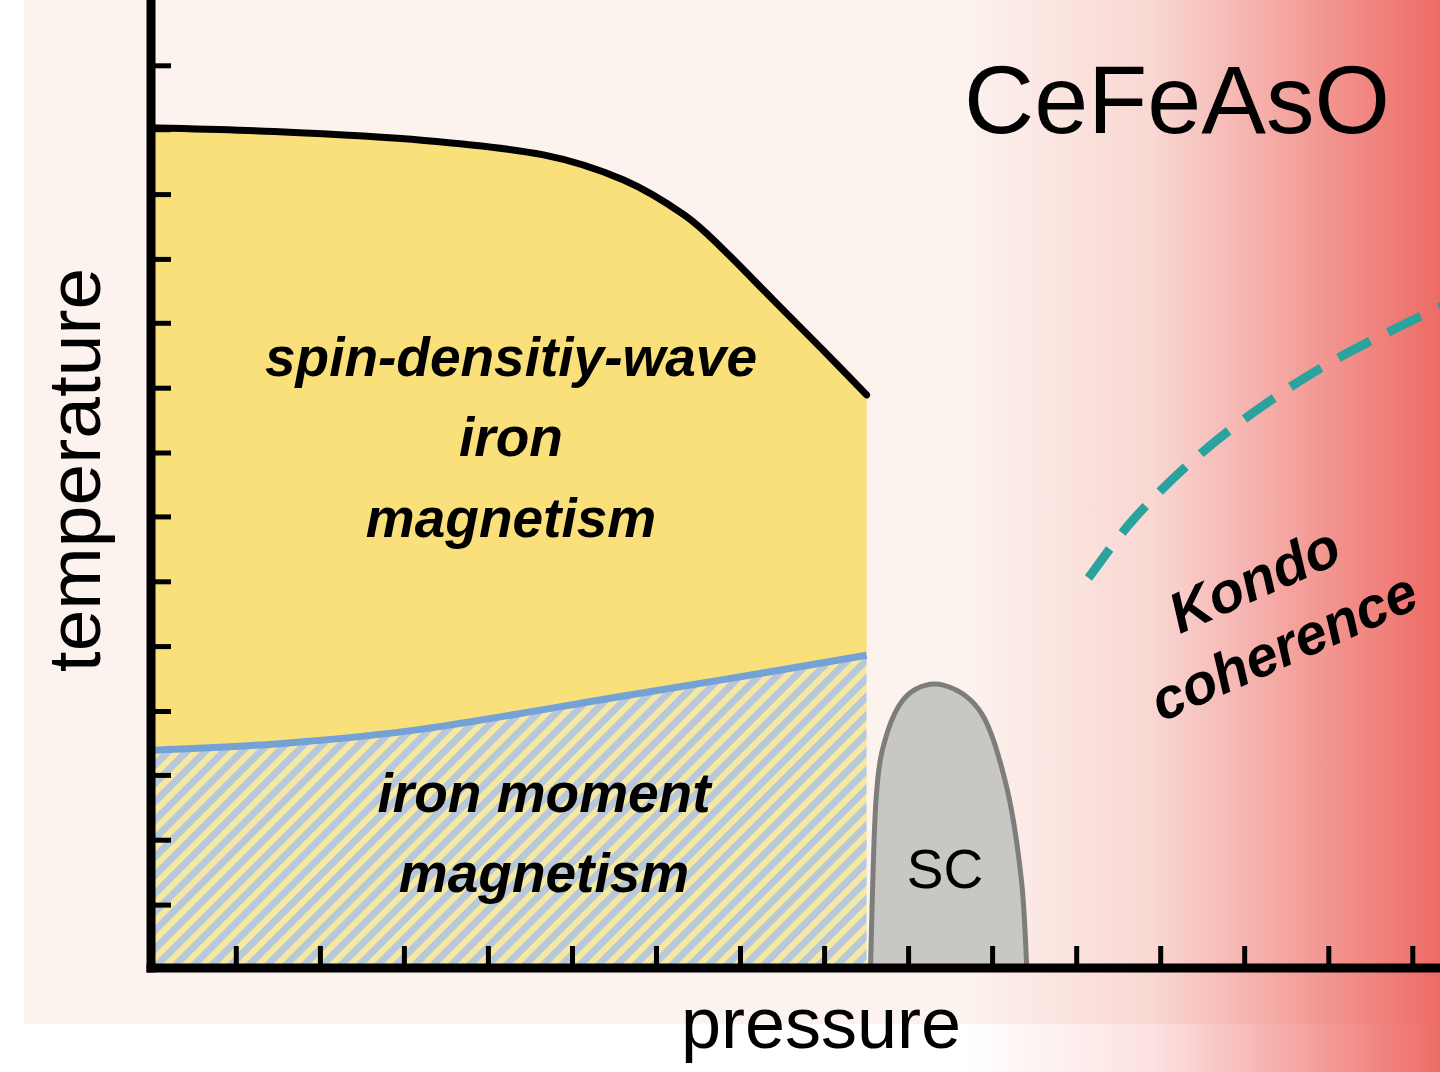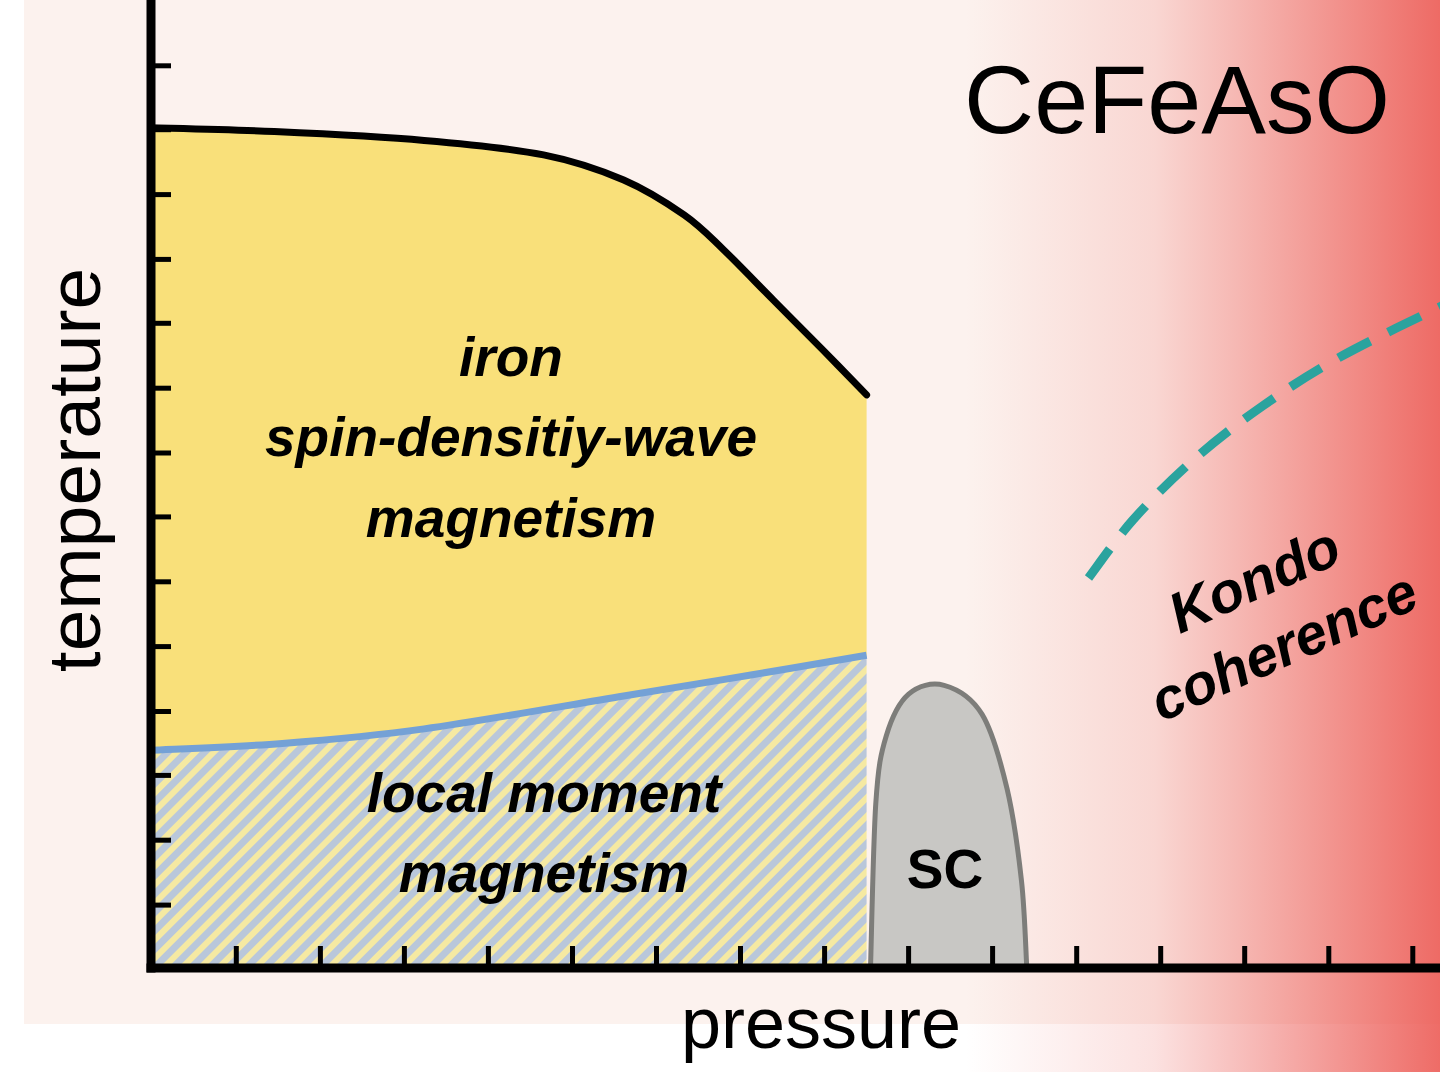--- a/index.html
+++ b/index.html
@@ -12,21 +12,21 @@
   .lbl{
     position:absolute;transform:translate(-50%,-50%);
     color:#000;text-align:center;white-space:nowrap;line-height:1.1;
   }
   .title{left:1153px;top:100px;font-size:97px;font-weight:400;}
   .ylabel{left:50px;top:470px;transform:translate(-50%,-50%) rotate(-90deg);font-size:75px;}
   .xlabel{left:797px;top:1024px;font-size:72px;}
   .region-label{font-weight:bold;font-style:italic;font-size:55px;line-height:1.46;}
   #iron-label{left:487px;top:437px;}
   #cerium-label{left:520px;top:833px;}
-  #sc-label{left:921px;top:869px;font-weight:bold;font-size:55px;}
+  #sc-label{left:921px;top:869px;font-weight:normal;font-size:55px;}
   #kondo-label{
     left:1245px;top:613px;font-weight:bold;font-style:italic;font-size:57px;line-height:1.28;
     transform:translate(-50%,-50%) rotate(-24deg);
   }
 </style>
 </head>
 <body>
 
 <div id="stage" style="background: rgb(252, 242, 238);">
 
@@ -82,27 +82,27 @@
 <line x1="127" y1="0" x2="127" y2="972.5" stroke="#000000" stroke-width="9"></line>
 <line x1="122.5" y1="968" x2="1440" y2="968" stroke="#000000" stroke-width="9"></line>
 </svg>
 
   <div class="lbl title">CeFeAsO</div>
 
   <div class="lbl ylabel">temperature</div>
   <div class="lbl xlabel">pressure</div>
 
   <div class="lbl region-label" id="iron-label">
+    <div>spin-densitiy-wave</div>
     <div>iron</div>
-    <div>spin-densitiy-wave</div>
     <div>magnetism</div>
   </div>
 
   <div class="lbl region-label" id="cerium-label">
-    <div>local moment</div>
+    <div>iron moment</div>
     <div>magnetism</div>
   </div>
 
   <div class="lbl" id="sc-label">SC</div>
 
   <div class="lbl" id="kondo-label">
     <div>Kondo</div>
     <div>coherence</div>
   </div>
 

